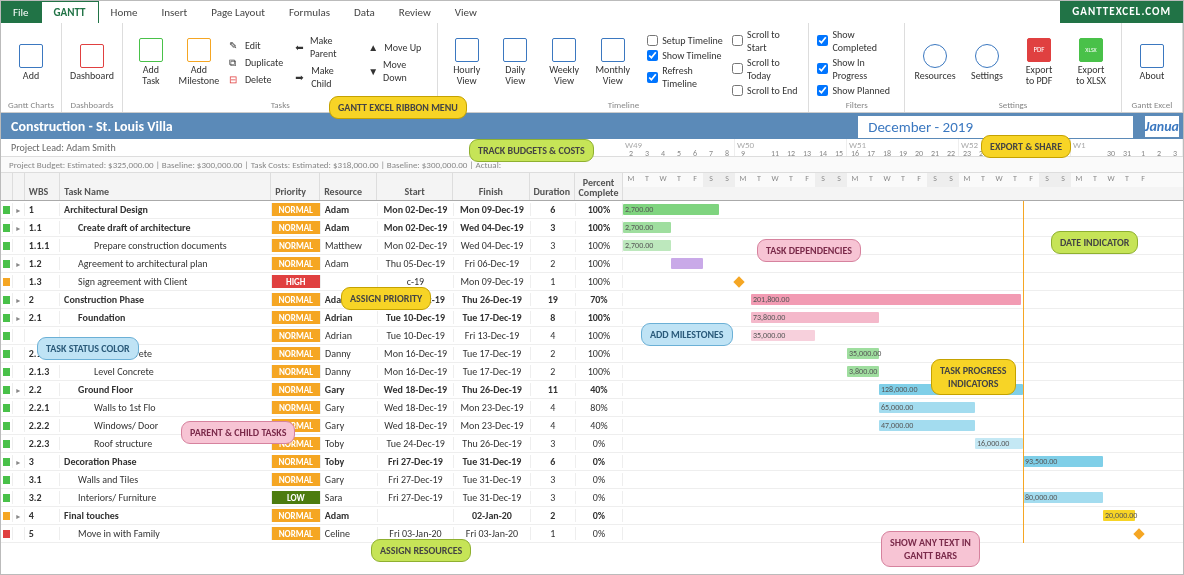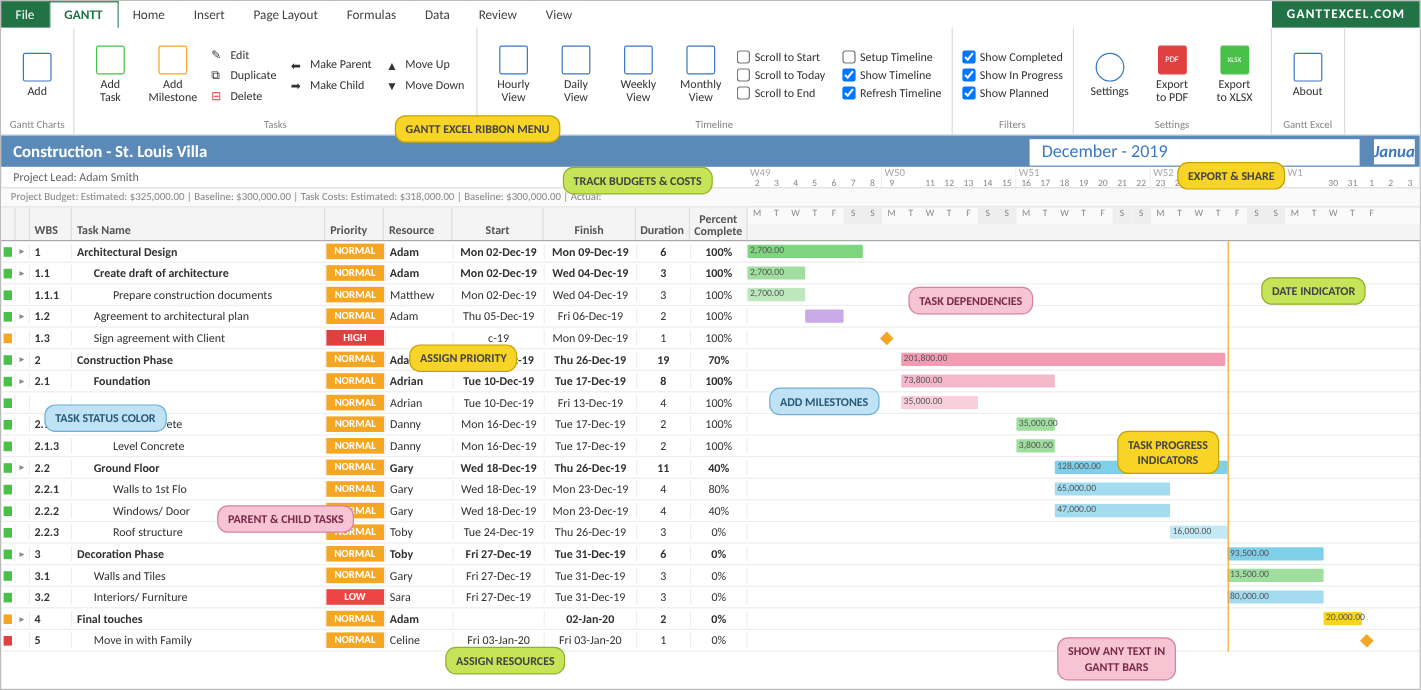--- a/index.html
+++ b/index.html
@@ -43,21 +43,21 @@
 .c-wbs{width:36px;font-weight:bold}
 .c-name{width:216px}
 .c-pri{width:50px;color:#fff;font-size:9px;justify-content:center;font-weight:bold}
 .c-res{width:58px}
 .c-start{width:78px;text-align:center;justify-content:center}
 .c-fin{width:78px;text-align:center;justify-content:center}
 .c-dur{width:46px;text-align:center;justify-content:center}
 .c-pct{width:48px;text-align:center;justify-content:center}
 .pri-NORMAL{background:#f5a623}
 .pri-HIGH{background:#e04040}
-.pri-LOW{background:#ef4444}
+.pri-LOW{background:#4d7c0f}
 .bold{font-weight:bold}
 .indent1{padding-left:18px}
 .indent2{padding-left:34px}
 .bar{position:absolute;height:11px;top:3px;border-radius:1px;font-size:8px;color:#555;line-height:11px;padding-left:2px}
 .callout{position:absolute;padding:4px 8px;font-size:10px;font-weight:bold;border-radius:9px;border:1px solid;z-index:50;white-space:nowrap}
 .co-yellow{background:#f7d426;border-color:#c5a200;color:#444}
 .co-lime{background:#c6e457;border-color:#8fb030;color:#444}
 .co-blue{background:#bfe3f5;border-color:#6bb0d6;color:#2a5a7a}
 .co-pink{background:#f7c4d4;border-color:#d6829e;color:#7a2a4a}
 .stat-sq{width:8px;height:8px;margin:0 2px}
@@ -88,20 +88,29 @@
    <div class="bigbtn">
             <div class="ic" style="border-color:#3b78c0"></div>
             <div class="lbl">Add</div>
           </div>
  </div>
         <div class="gtitle">Gantt Charts</div>
       </div>
  <div class="rgroup">
         <div class="rbody">
    <div class="bigbtn">
+            <div class="ic" style="border-color:#e04040"></div>
+            <div class="lbl">Dashboard</div>
+          </div>
+ </div>
+        <div class="gtitle">Dashboards</div>
+      </div>
+ <div class="rgroup">
+        <div class="rbody">
+   <div class="bigbtn">
             <div class="ic" style="border-color:#49c149"></div>
             <div class="lbl" style="white-space:pre">Add
 Task</div>
           </div>
    <div class="bigbtn">
             <div class="ic" style="border-color:#f5a623"></div>
             <div class="lbl" style="white-space:pre">Add
 Milestone</div>
           </div>
    <div class="smallbtns">
@@ -156,46 +165,46 @@
    <div class="bigbtn">
             <div class="ic" style="border-color:#3b78c0"></div>
             <div class="lbl" style="white-space:pre">Weekly
 View</div>
           </div>
    <div class="bigbtn">
             <div class="ic" style="border-color:#3b78c0"></div>
             <div class="lbl" style="white-space:pre">Monthly
 View</div>
           </div>
+   <div class="smallbtns" style="margin-left:6px">
+     <div class="chk">
+              <input type="checkbox" style="">
+              <span>Setup Timeline</span>
+            </div>
+     <div class="chk">
+              <input type="checkbox" checked="" style="">
+              <span>Show Timeline</span>
+            </div>
+     <div class="chk">
+              <input type="checkbox" checked="" style="">
+              <span>Refresh Timeline</span>
+            </div>
+   </div>
    <div class="smallbtns">
      <div class="chk">
               <input type="checkbox" style="">
               <span>Scroll to Start</span>
             </div>
      <div class="chk">
               <input type="checkbox" style="">
               <span>Scroll to Today</span>
             </div>
      <div class="chk">
               <input type="checkbox" style="">
               <span>Scroll to End</span>
-            </div>
-   </div>
-   <div class="smallbtns" style="margin-left:6px">
-     <div class="chk">
-              <input type="checkbox" style="">
-              <span>Setup Timeline</span>
-            </div>
-     <div class="chk">
-              <input type="checkbox" checked="" style="">
-              <span>Show Timeline</span>
-            </div>
-     <div class="chk">
-              <input type="checkbox" checked="" style="">
-              <span>Refresh Timeline</span>
             </div>
    </div>
  </div>
         <div class="gtitle">Timeline</div>
       </div>
  <div class="rgroup">
         <div class="rbody smallbtns" style="justify-content:center">
    <div class="chk">
             <input type="checkbox" checked="" style="">
             <span>Show Completed</span>
@@ -206,20 +215,24 @@
           </div>
    <div class="chk">
             <input type="checkbox" checked="" style="">
             <span>Show Planned</span>
           </div>
  </div>
         <div class="gtitle">Filters</div>
       </div>
  <div class="rgroup">
         <div class="rbody">
+   <div class="bigbtn">
+            <div class="ic" style="border-color:#3b78c0;border-radius:50%"></div>
+            <div class="lbl">Resources</div>
+          </div>
    <div class="bigbtn">
             <div class="ic" style="border-color:#3b78c0;border-radius:50%"></div>
             <div class="lbl">Settings</div>
           </div>
    <div class="bigbtn">
             <div class="ic" style="background:#e04040;border-color:#e04040;color:#fff;font-size:7px;text-align:center;line-height:22px">PDF</div>
             <div class="lbl" style="white-space:pre">Export
 to PDF</div>
           </div>
    <div class="bigbtn">
@@ -643,23 +656,20 @@
           <div class="c c-exp"></div>
           <div class="c c-wbs">3.1</div>
           <div class="c c-name  indent1">Walls and Tiles</div>
           <div class="c c-pri pri-NORMAL">NORMAL</div>
           <div class="c c-res ">Gary</div>
           <div class="c c-start ">Fri 27-Dec-19</div>
           <div class="c c-fin ">Tue 31-Dec-19</div>
           <div class="c c-dur ">3</div>
           <div class="c c-pct ">0%</div>
         </div>
-        <div class="rc">
-          <div class="bar" style="left: 400px; width: 80px; background: rgb(159, 222, 159);">13,500.00</div>
-        </div>
       </div>
       <div class="row">
         <div class="lc">
           <div class="c c-stat">
             <div class="stat-sq" style="background:#49c149"></div>
           </div>
           <div class="c c-exp"></div>
           <div class="c c-wbs">3.2</div>
           <div class="c c-name  indent1">Interiors/ Furniture</div>
           <div class="c c-pri pri-LOW">LOW</div>

